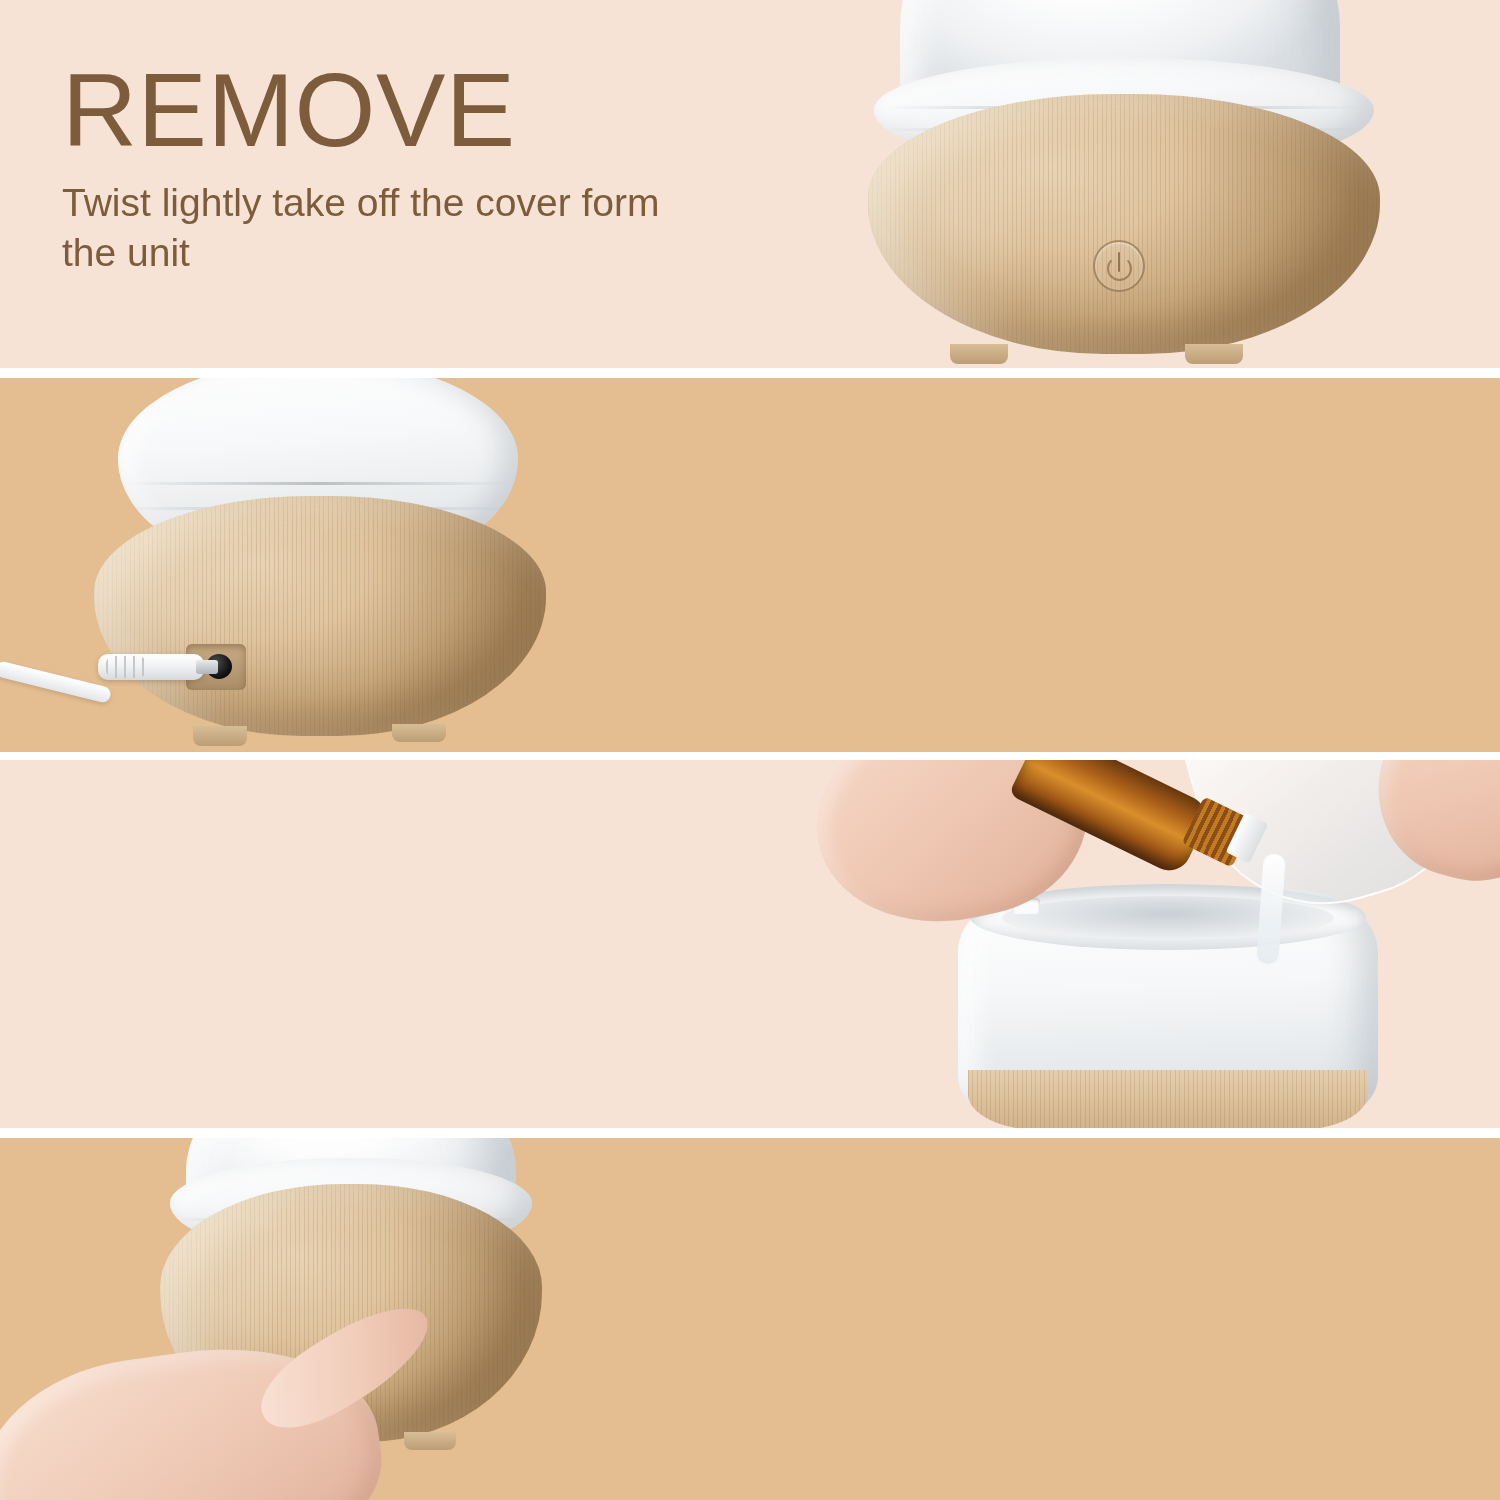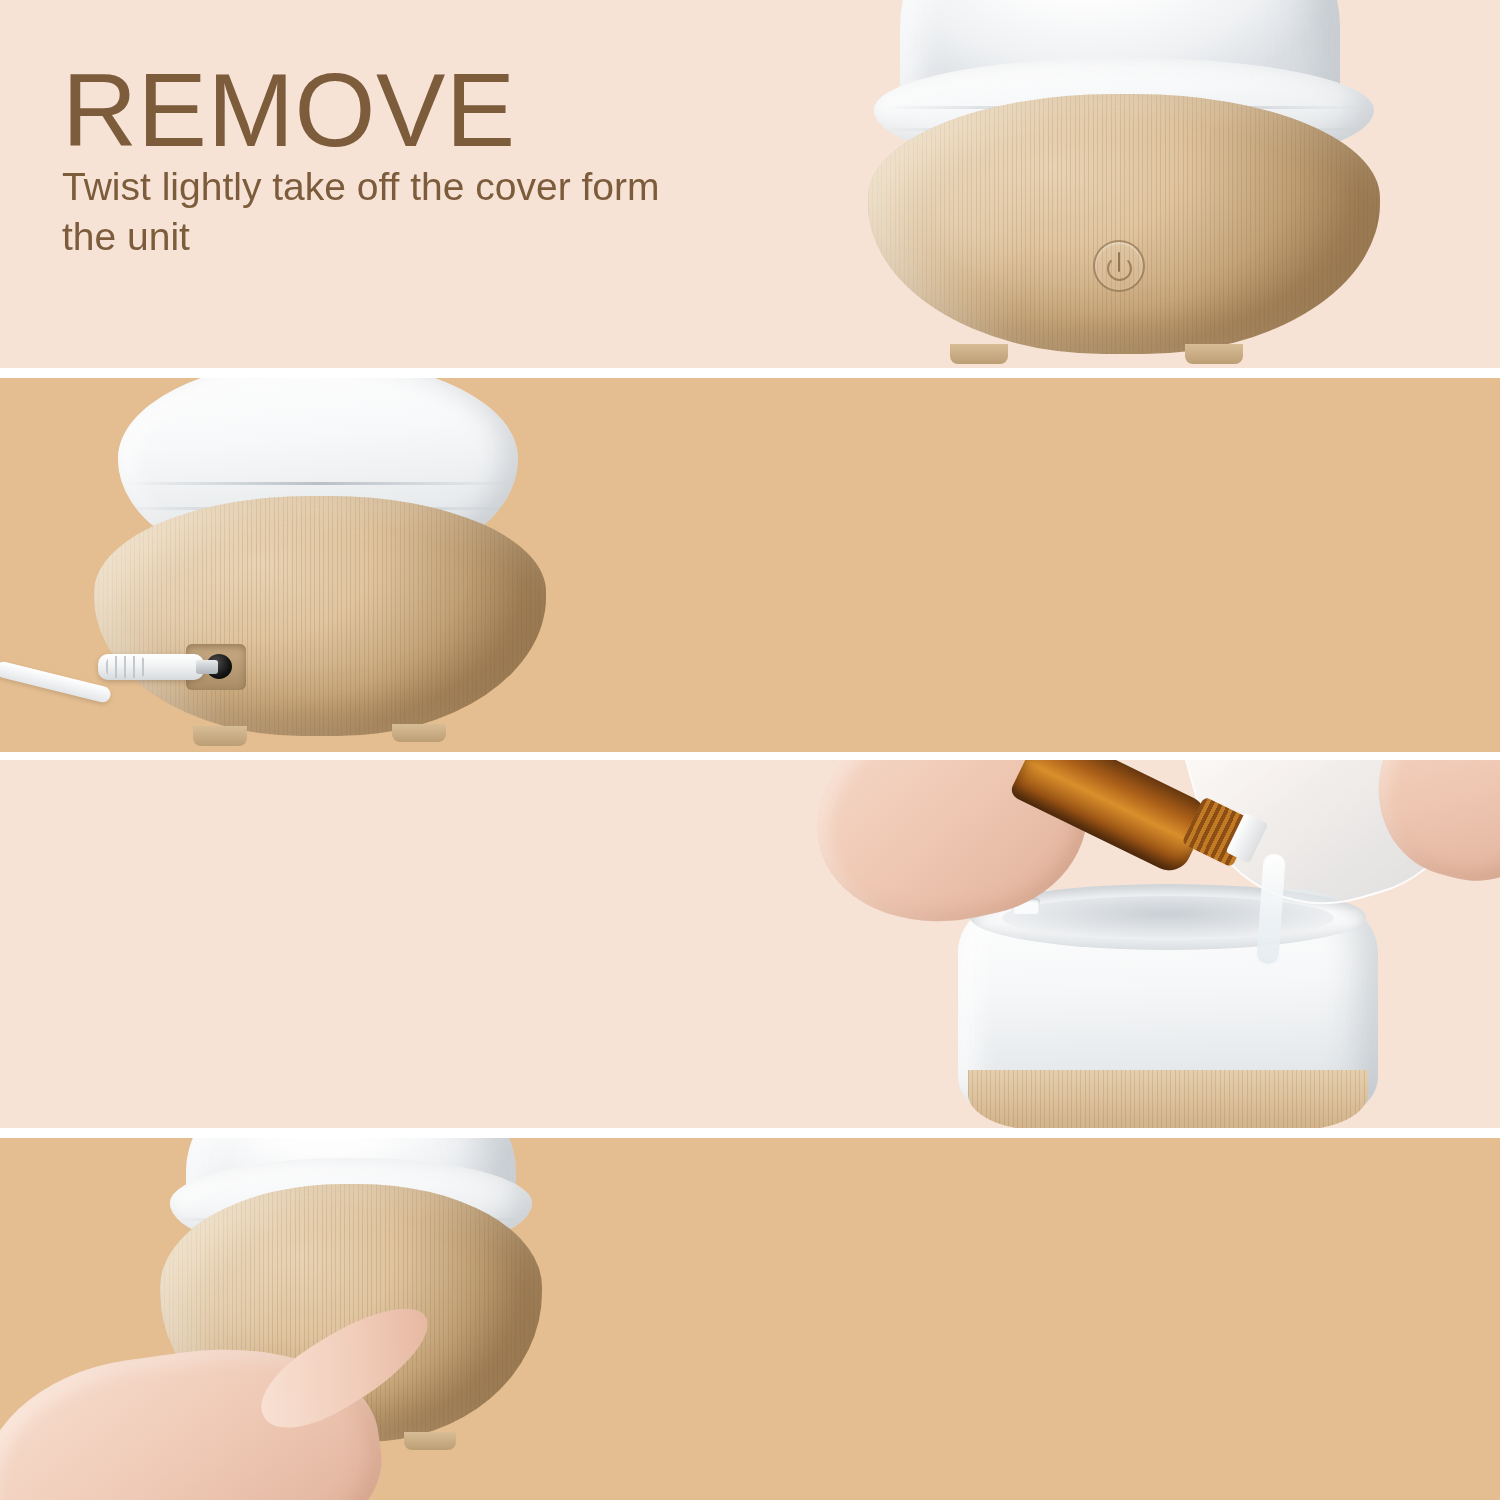--- a/index.html
+++ b/index.html
@@ -39,20 +39,21 @@
     letter-spacing:0.5px;
     line-height:1.0;
     white-space:nowrap;
   }
   #text-remove  .heading { font-size:104px; }
 
   .body {
     color:#7C5C3B;
     font-size:39px;
     line-height:1.27;
+    margin-top:16px;
     font-weight:400;
   }
 
   
   .stage { position:absolute; }
 
   
   .bowl {
     position:absolute;
     border-radius:48% 48% 46% 46% / 40% 40% 58% 58%;

